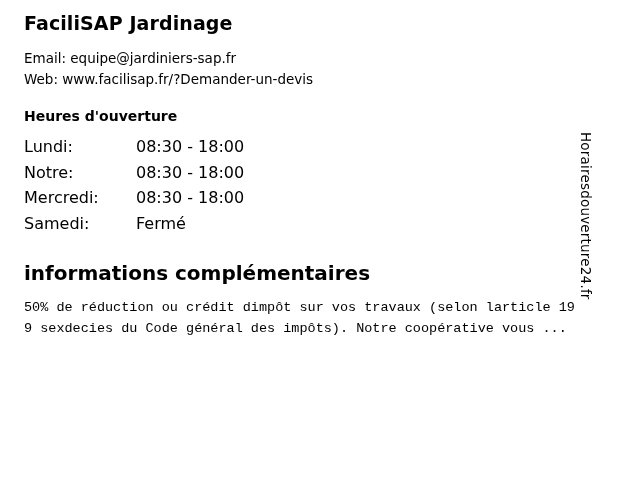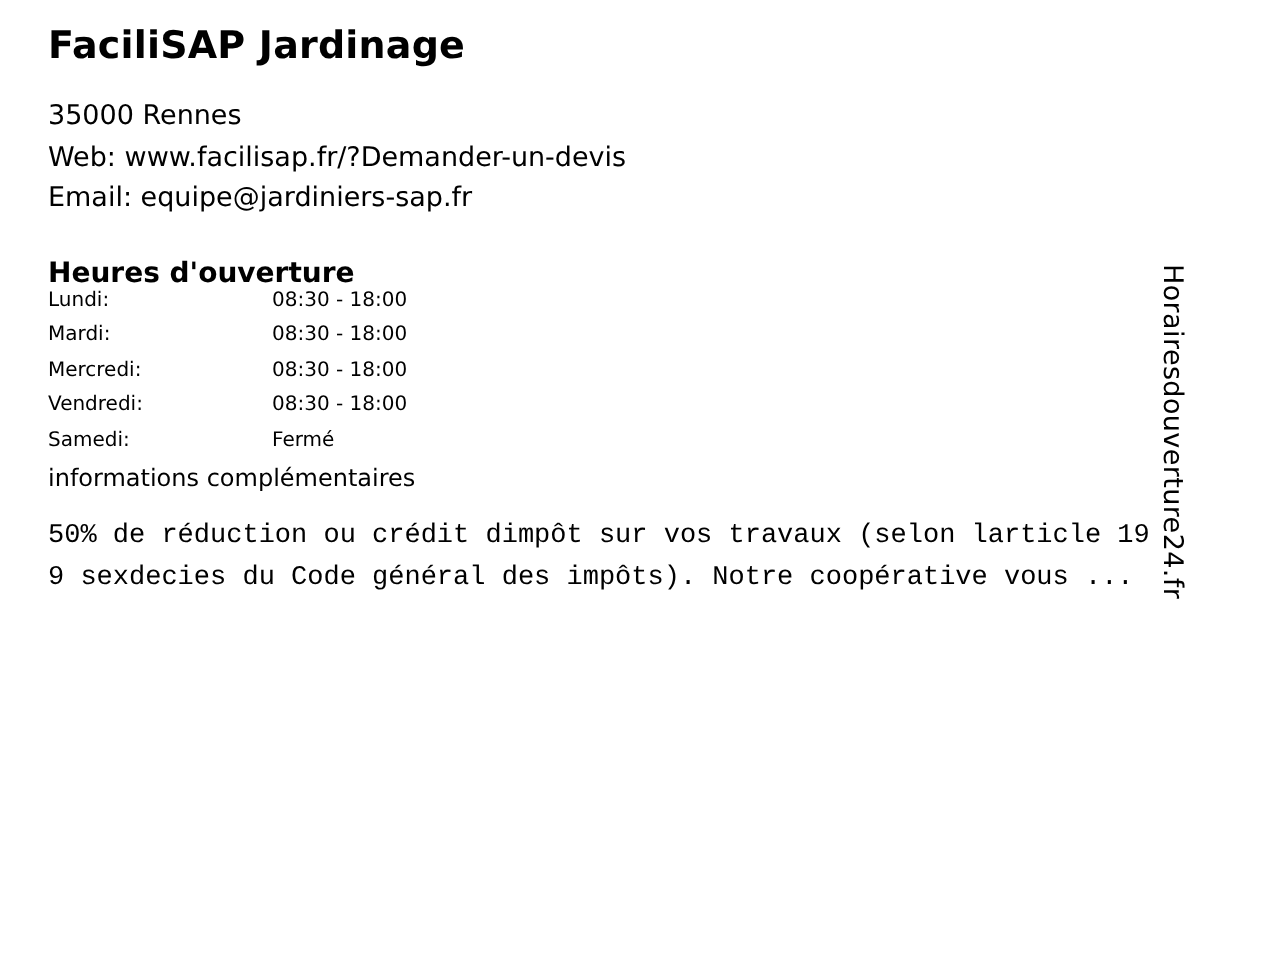--- a/index.html
+++ b/index.html
@@ -39,41 +39,42 @@
     font-size: 13.5px;
     line-height: 20.5px;
   }
   .address-line {
     white-space: nowrap;
   }
   .section-title {
     font-size: 14px;
     font-weight: bold;
     margin-top: 19px;
-    margin-bottom: 0;
+    margin-bottom: 13px;
   }
   table.hours {
     border-collapse: collapse;
-    font-size: 10px;
+    font-size: 16px;
   }
   table.hours td {
     padding: 0 0 6.5px 0;
     vertical-align: top;
     white-space: nowrap;
   }
   table.hours td.day {
     width: 108px;
     padding-right: 4px;
   }
   table.hours td.time {
     text-align: left;
   }
   .extra-title {
-    font-size: 12px;
-    font-weight: normal;
+    font-size: 20px;
+    font-weight: bold;
+    margin-top: 22px;
     margin-bottom: 13px;
   }
   .extra-text {
     font-size: 13.5px;
     line-height: 20.5px;
     width: 560px;
     font-family: Liberation Mono, monospace;
   }
   .sidebar-label {
     position: absolute;
@@ -90,43 +91,38 @@
 </head>
 <body>
 
 <div class="page">
 
   <div class="content">
 
     <div class="company-name">FaciliSAP Jardinage</div>
 
     <div class="address-block">
-      <div class="address-line">35000 Rennes</div>
+      <div class="address-line">Email: equipe@jardiniers-sap.fr</div>
       <div class="address-line">Web: www.facilisap.fr/?Demander-un-devis</div>
-      <div class="address-line">Email: equipe@jardiniers-sap.fr</div>
     </div>
 
     <div class="section-title">Heures d'ouverture</div>
 
     <table class="hours">
       <tbody>
         <tr>
           <td class="day">Lundi:</td>
           <td class="time">08:30 - 18:00</td>
         </tr>
         <tr>
-          <td class="day">Mardi:</td>
+          <td class="day">Notre:</td>
           <td class="time">08:30 - 18:00</td>
         </tr>
         <tr>
           <td class="day">Mercredi:</td>
-          <td class="time">08:30 - 18:00</td>
-        </tr>
-        <tr>
-          <td class="day">Vendredi:</td>
           <td class="time">08:30 - 18:00</td>
         </tr>
         <tr>
           <td class="day">Samedi:</td>
           <td class="time">Fermé</td>
         </tr>
       </tbody>
     </table>
 
     <div class="extra-title">informations complémentaires</div>

